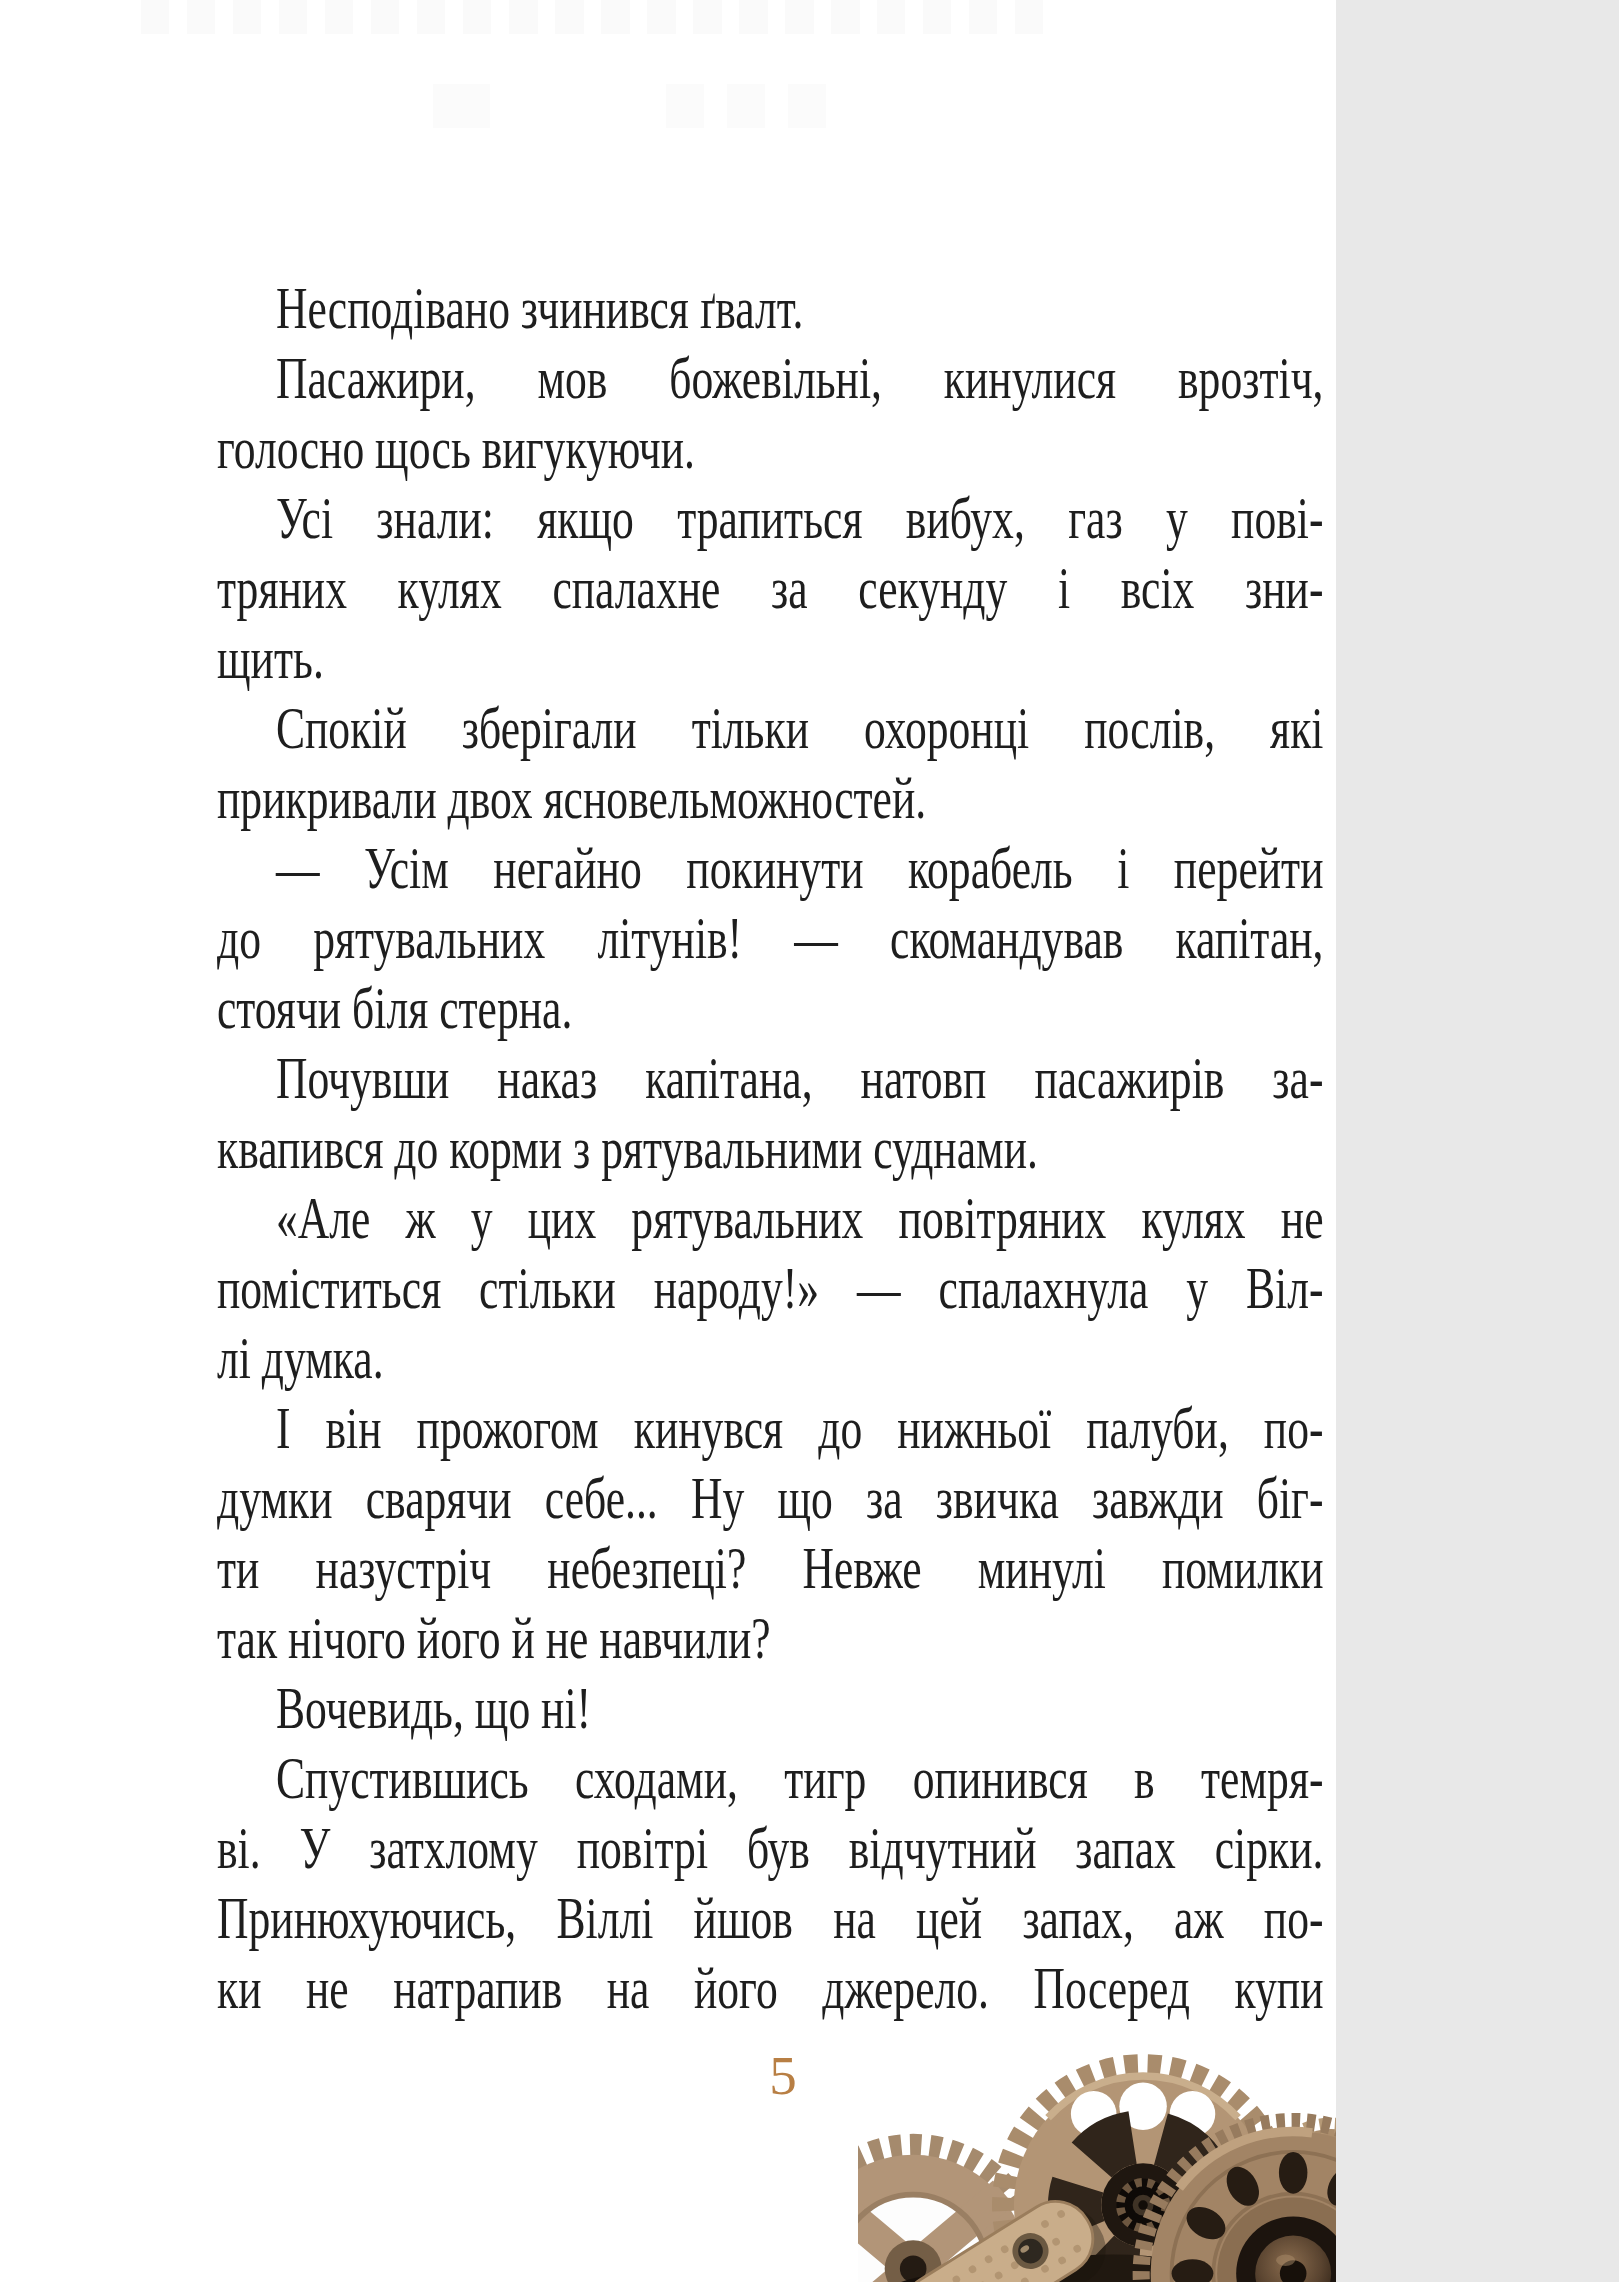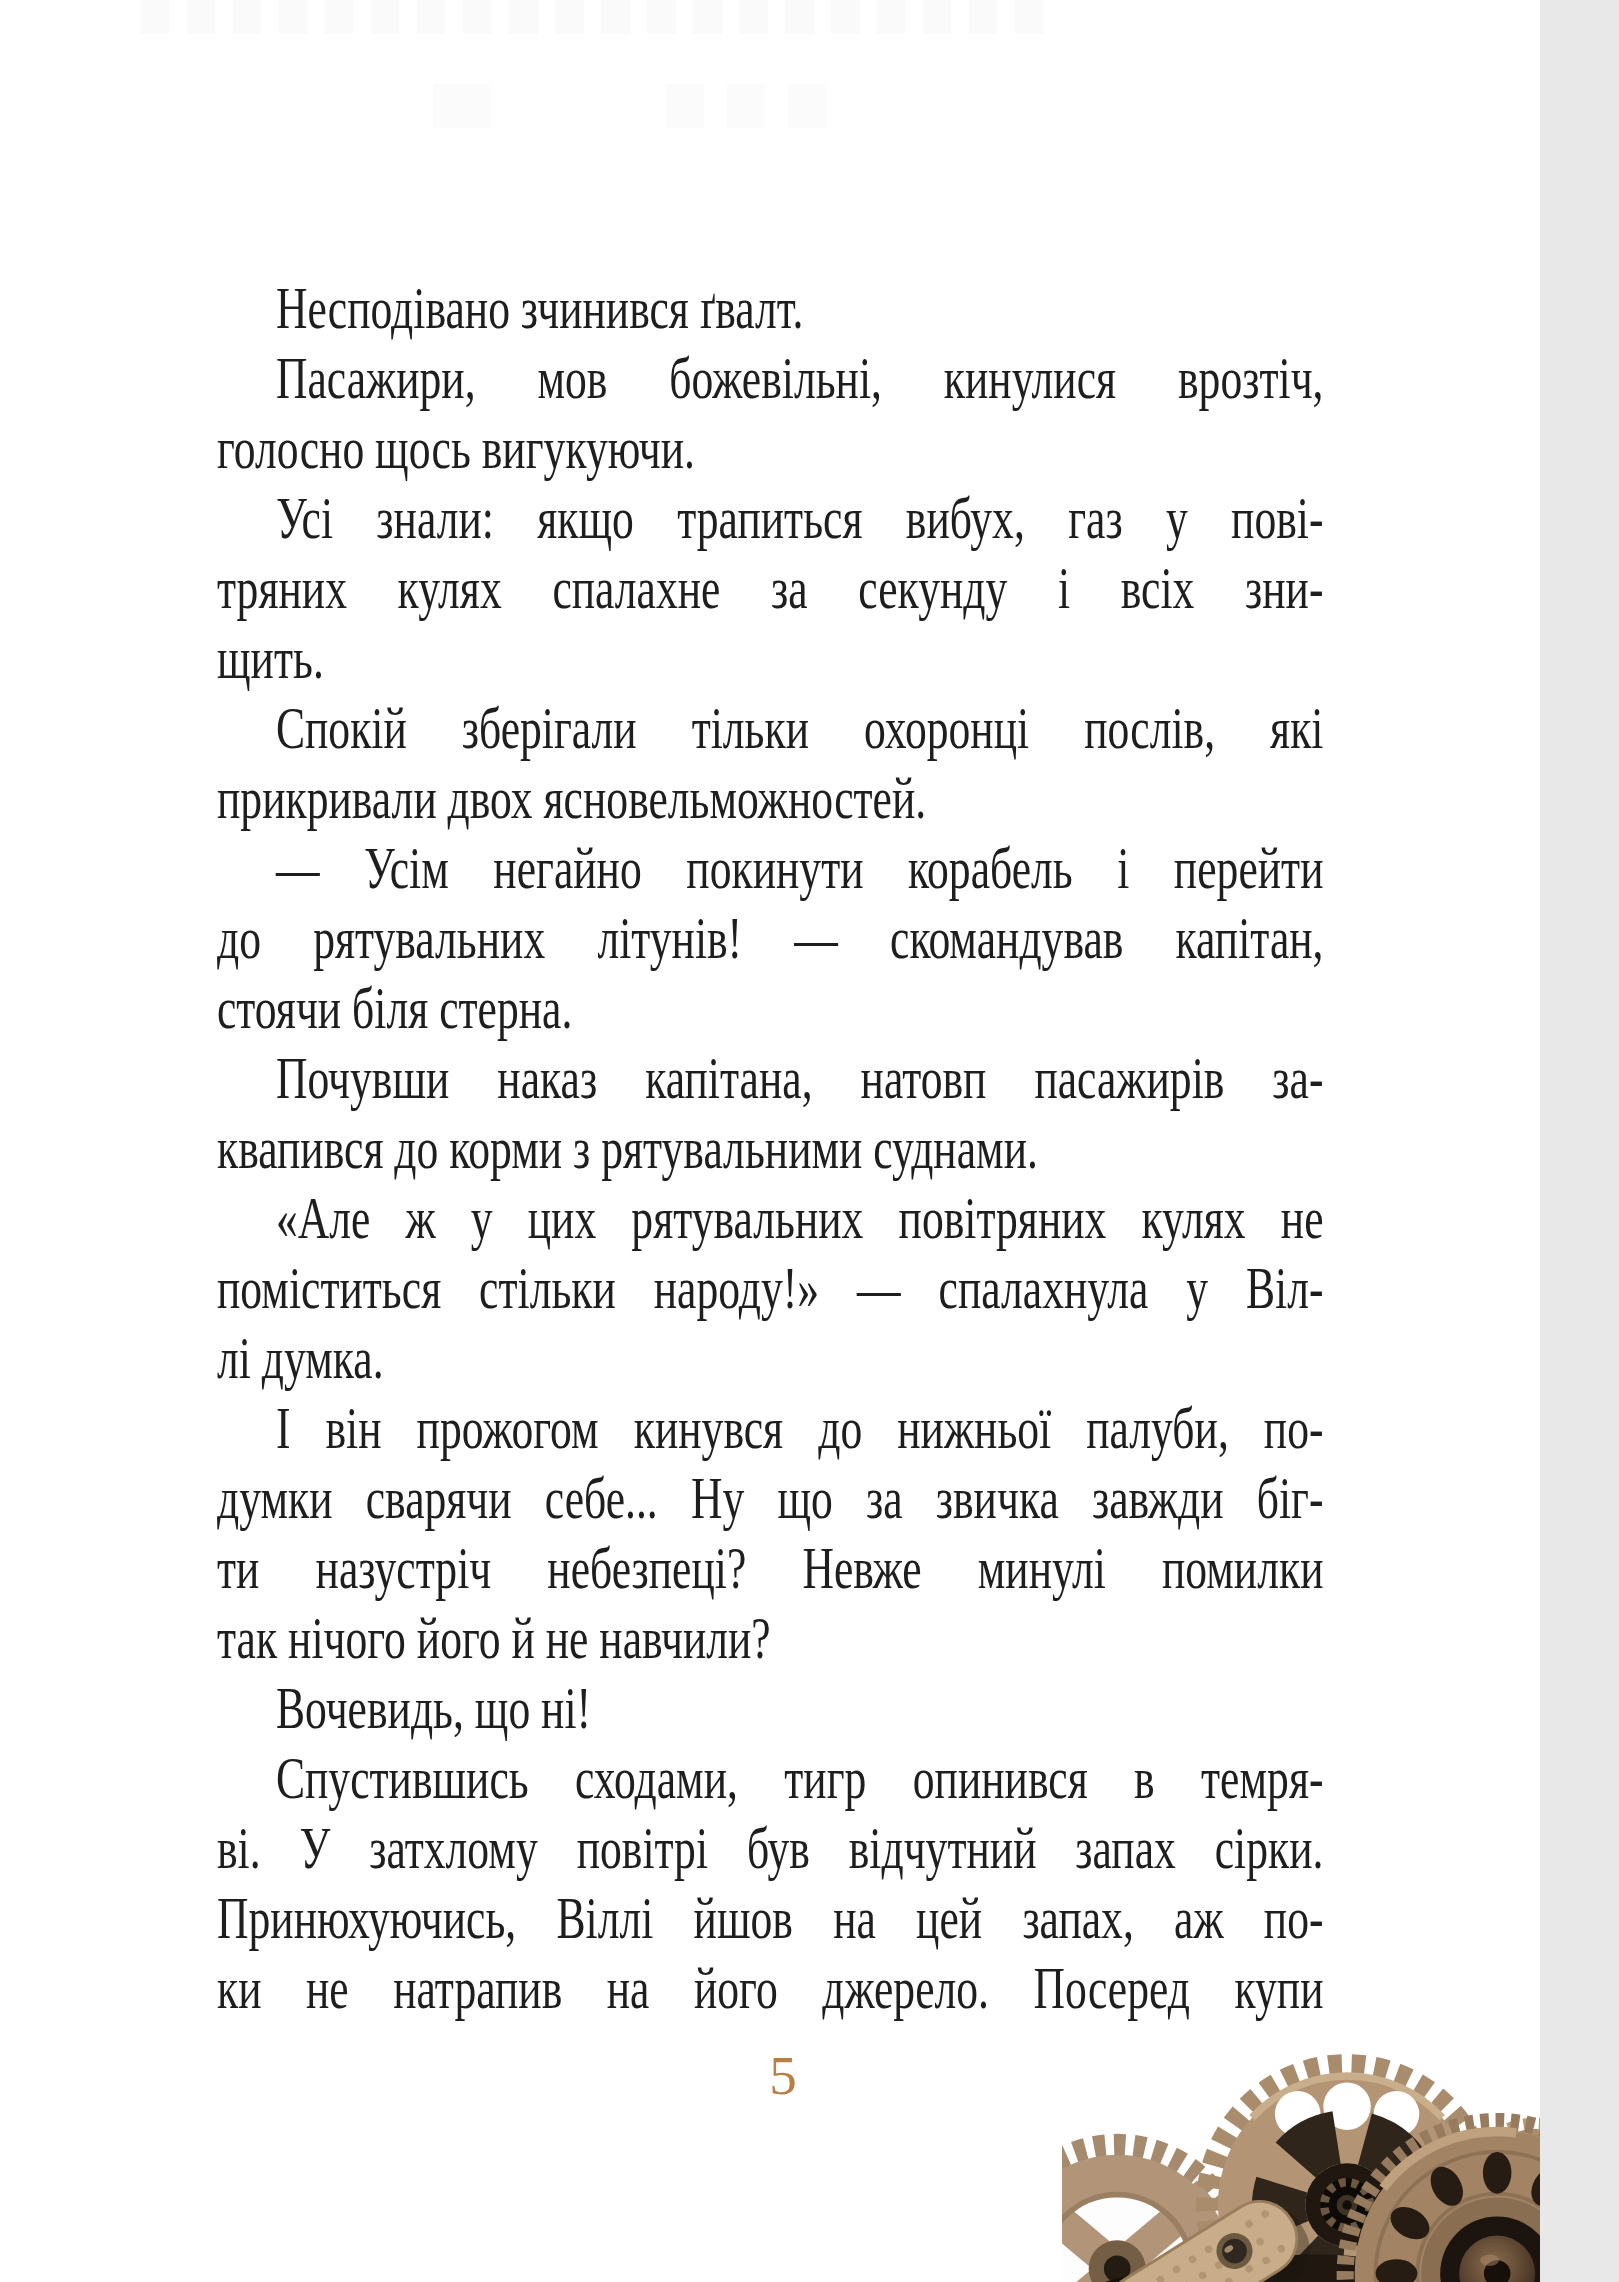--- a/index.html
+++ b/index.html
@@ -1,18 +1,18 @@
 <!DOCTYPE html>
 <html style="font-size:15px"><head>
 <meta charset="utf-8">
 <style>
   html,body { margin:0; padding:0; background:#e8e8e8; }
   .page {
     position:relative;
-    width:1540px; height:2283px;
+    width:1336px; height:2283px;
     background:#ffffff;
     overflow:hidden;
     font-family:"Liberation Serif", serif;
   }
 
   
   .scan-artifact {
     position:absolute; top:0; left:141px; width:913px; height:34px;
     background:repeating-linear-gradient(90deg,#fafafa 0 28.5px,#ffffff 28.5px 46px);
   }

